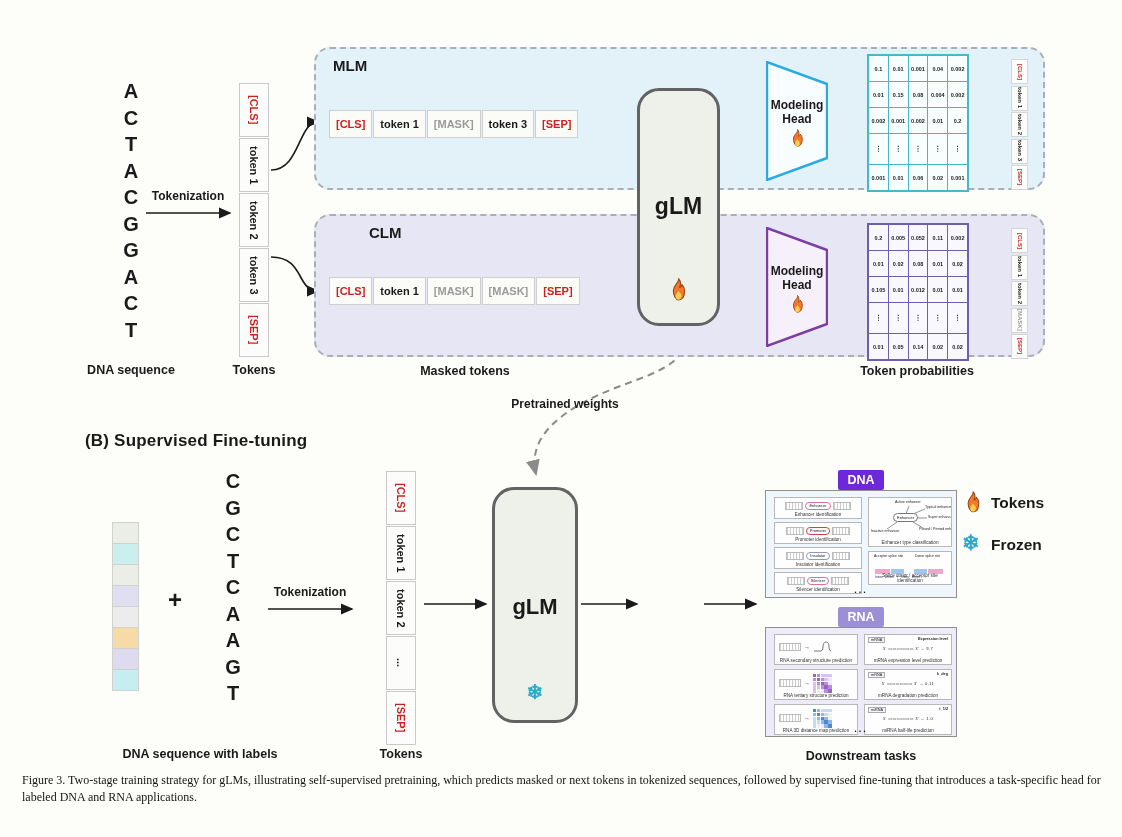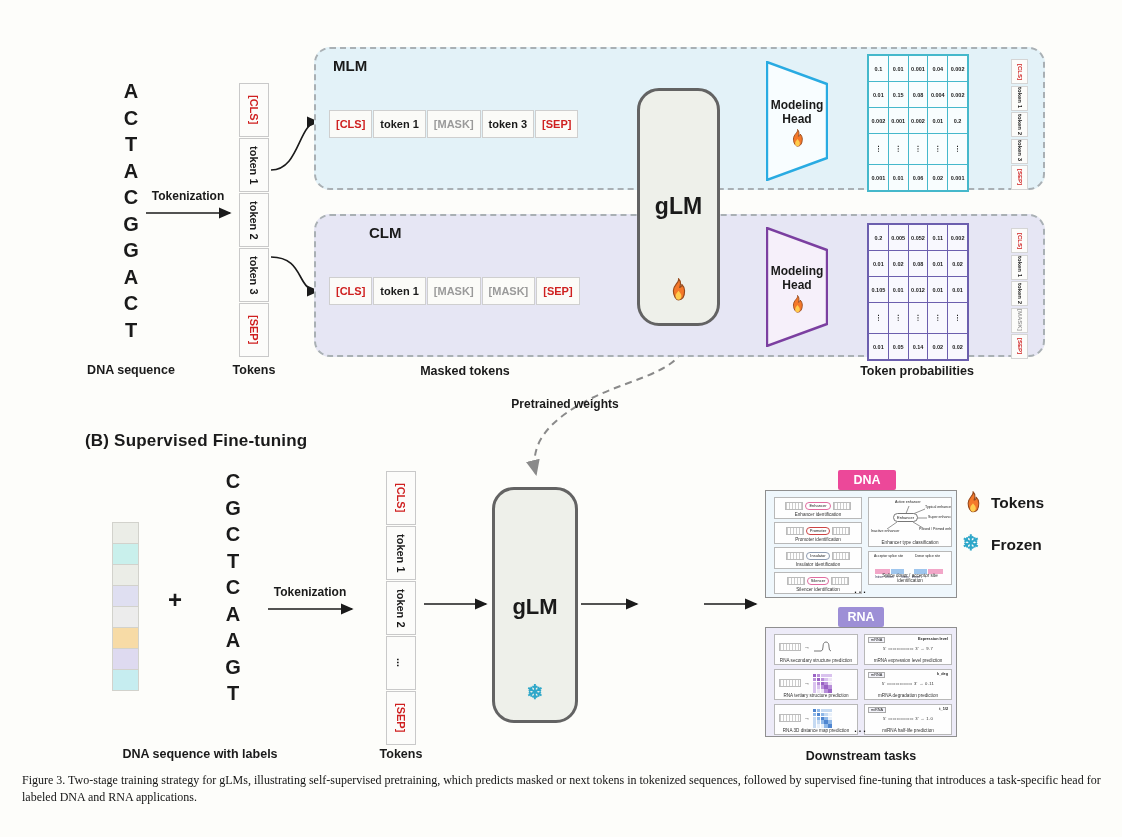--- a/index.html
+++ b/index.html
@@ -274,21 +274,21 @@
       <div class="tok-cell special" style="width:28px;height:52px;font-size:11px;">[SEP]</div>
     </div>
   <div class="abs small-label" style="left:356px;top:747px;width:90px;">Tokens</div>
 
   <div class="abs glm-box" style="left:492px;top:487px;width:86px;height:236px;">
     <div class="abs glm-text" style="top:104px;font-size:22px;">gLM</div>
     <div class="abs trap-flame snow" style="bottom:16px;font-size:20px;text-align:center;">❄</div>
   </div>
 
 
-  <div class="abs tab" style="left:838px;top:470px;width:58px;height:20px;background:#ec4899;">DNA</div>
+  <div class="abs tab" style="left:838px;top:470px;width:46px;height:20px;background:#6d28d9;">DNA</div>
   <div class="ds-panel" id="dna-panel-body" style="left:765px;top:490px;width:192px;height:108px;background:#eff7fc;">
       <div class="minibox" style="left:8px;top:6px;width:88px;height:22px">
         <div class="seqrow">
           <span class="stripe"></span>
           <span class="pill" style="border-color:#e06c9f">Enhancer</span>
           <span class="stripe"></span>
         </div>
         <div class="minititle">Enhancer identification</div>
       </div>
       <div class="minibox" style="left:8px;top:31px;width:88px;height:22px">

